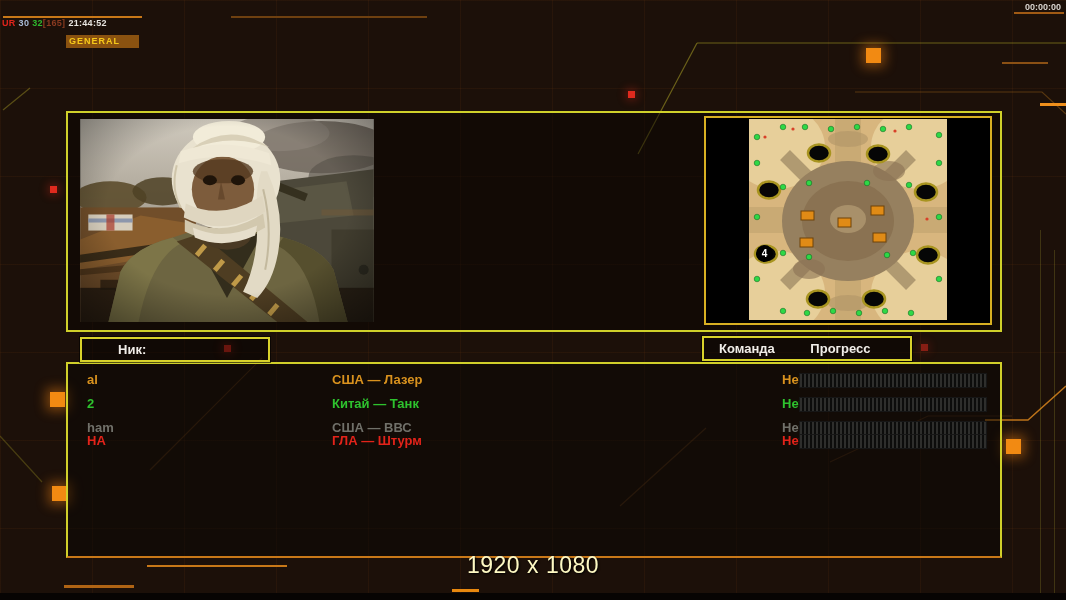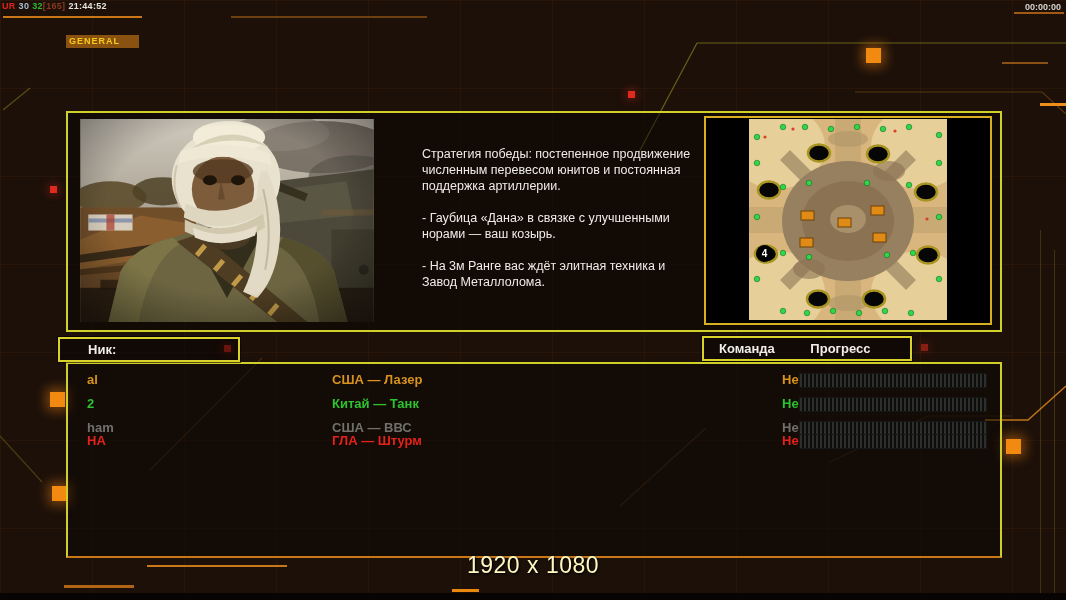--- a/index.html
+++ b/index.html
@@ -12,21 +12,21 @@
       repeating-linear-gradient(to bottom, rgba(255,120,25,0.05) 0 1px, transparent 1px 88px);}
   .circuit{position:absolute;inset:0;z-index:1;pointer-events:none;}
   .dash{position:absolute;z-index:1;}
   .sq-o{position:absolute;width:15px;height:15px;background:#f28a12;z-index:1;
         box-shadow:0 0 12px 4px rgba(240,130,20,0.45);}
   .sq-r{position:absolute;width:7px;height:7px;background:#e02a1e;z-index:1;
         box-shadow:0 0 8px 2px rgba(220,40,25,0.35);}
   .vline{position:absolute;width:1px;background:rgba(190,180,50,0.22);z-index:1;}
 
   
-  .netstats{position:absolute;left:2px;top:1px;z-index:5;font-size:9px;font-weight:bold;
+  .netstats{position:absolute;left:2px;top:18px;z-index:5;font-size:9px;font-weight:bold;
             letter-spacing:0.3px;white-space:pre;}
   .netstats span{margin-right:3px;}
   .ns-ur{color:#e0241c}.ns-a{color:#a9bcd8}.ns-b{color:#2eb82e}.ns-c{color:#8a3a20;margin-left:-3px}.ns-t{color:#e6e3de}
   .match-timer{position:absolute;right:5px;top:2px;z-index:5;font-size:9px;font-weight:bold;color:#d8d4cf;}
 
   
   .gen-tab{position:absolute;left:66px;top:35px;width:70px;height:13px;z-index:3;
            background:#8a5210;color:#f7c919;font-size:9px;font-weight:bold;
            letter-spacing:1px;line-height:13px;padding-left:3px;}
   .title-box{position:absolute;left:66px;top:48px;width:367px;height:28px;z-index:3;
@@ -46,21 +46,21 @@
                border:2px solid #d8b022;background:#000;}
   .map{position:absolute;left:43px;top:1px;width:198px;height:201px;}
   .map-badge{position:absolute;left:7px;top:126px;width:17px;height:17px;border-radius:50%;
              background:#000;color:#fff;font-size:10px;font-weight:bold;text-align:center;
              line-height:17px;}
 
   
   .hdr{position:absolute;z-index:3;border:2px solid #d8d22b;background:rgba(8,4,2,0.55);
        height:21px;box-shadow:0 0 0 1px rgba(0,0,0,0.6);color:#f0ede8;font-size:13px;
        font-weight:bold;line-height:21px;}
-  .hdr-nick{left:58px;top:337px;width:150px;padding-left:28px;}
+  .hdr-nick{left:80px;top:337px;width:150px;padding-left:36px;}
   .hdr-general{left:315px;top:337px;width:193px;padding-left:18px;}
   .hdr-team{left:702px;top:336px;width:206px;}
   .hdr-team .lbl1{margin-left:15px;} .hdr-team .lbl2{margin-left:32px;}
 
   
   .table-box{position:absolute;left:66px;top:362px;width:932px;height:192px;z-index:2;
              border:2px solid #d0cf2a;border-bottom-color:#c87818;background:rgba(8,5,3,0.5);}
   .prow{position:absolute;left:0;width:100%;height:24px;line-height:24px;font-size:13px;font-weight:bold;}
   .prow .nick{position:absolute;left:19px;}
   .prow .general{position:absolute;left:264px;}
@@ -179,25 +179,20 @@
         <path d="M140,62 L144,80 L137,80 Z" fill="#5e4226" opacity="0.7"></path>
         <path d="M98,44 Q142,30 190,46 L188,34 Q142,18 100,32 Z" fill="#efe8d5"></path>
         <path d="M105,84 Q142,102 181,76 L184,92 Q143,118 103,98 Z" fill="#dfd6c0"></path>
         <path d="M104,100 Q142,120 182,94 L184,108 Q143,132 104,112 Z" fill="#d2c8ae"></path>
         <path d="M112,108 Q142,122 176,106 L174,116 Q142,130 114,118 Z" fill="#e6decb"></path>
         <path d="M96,46 Q90,70 100,88" stroke="#cfc5aa" stroke-width="2" fill="none"></path>
         <rect width="292" height="202" fill="url(#vig)"></rect>
       </svg>
     </div>
 
-    <div class="briefing">
-      <p>Стратегия победы: постепенное продвижение численным перевесом юнитов и постоянная поддержка артиллерии.</p>
-      <p>- Гаубица «Дана» в связке с улучшенными норами — ваш козырь.</p>
-      <p>- На 3м Ранге вас ждёт элитная техника и Завод Металлолома.</p>
-    </div>
 
     <div class="minimap-box">
       <div class="map">
         <svg width="198" height="201" viewBox="0 0 198 201">
           <rect width="198" height="201" fill="#d8b67e"></rect>
           <ellipse cx="28" cy="28" rx="48" ry="42" fill="#e7cf9a"></ellipse>
           <ellipse cx="170" cy="28" rx="48" ry="42" fill="#e7cf9a"></ellipse>
           <ellipse cx="28" cy="174" rx="48" ry="42" fill="#e7cf9a"></ellipse>
           <ellipse cx="170" cy="174" rx="48" ry="42" fill="#e7cf9a"></ellipse>
           <rect x="86" y="0" width="26" height="201" fill="#c9aa74"></rect>

